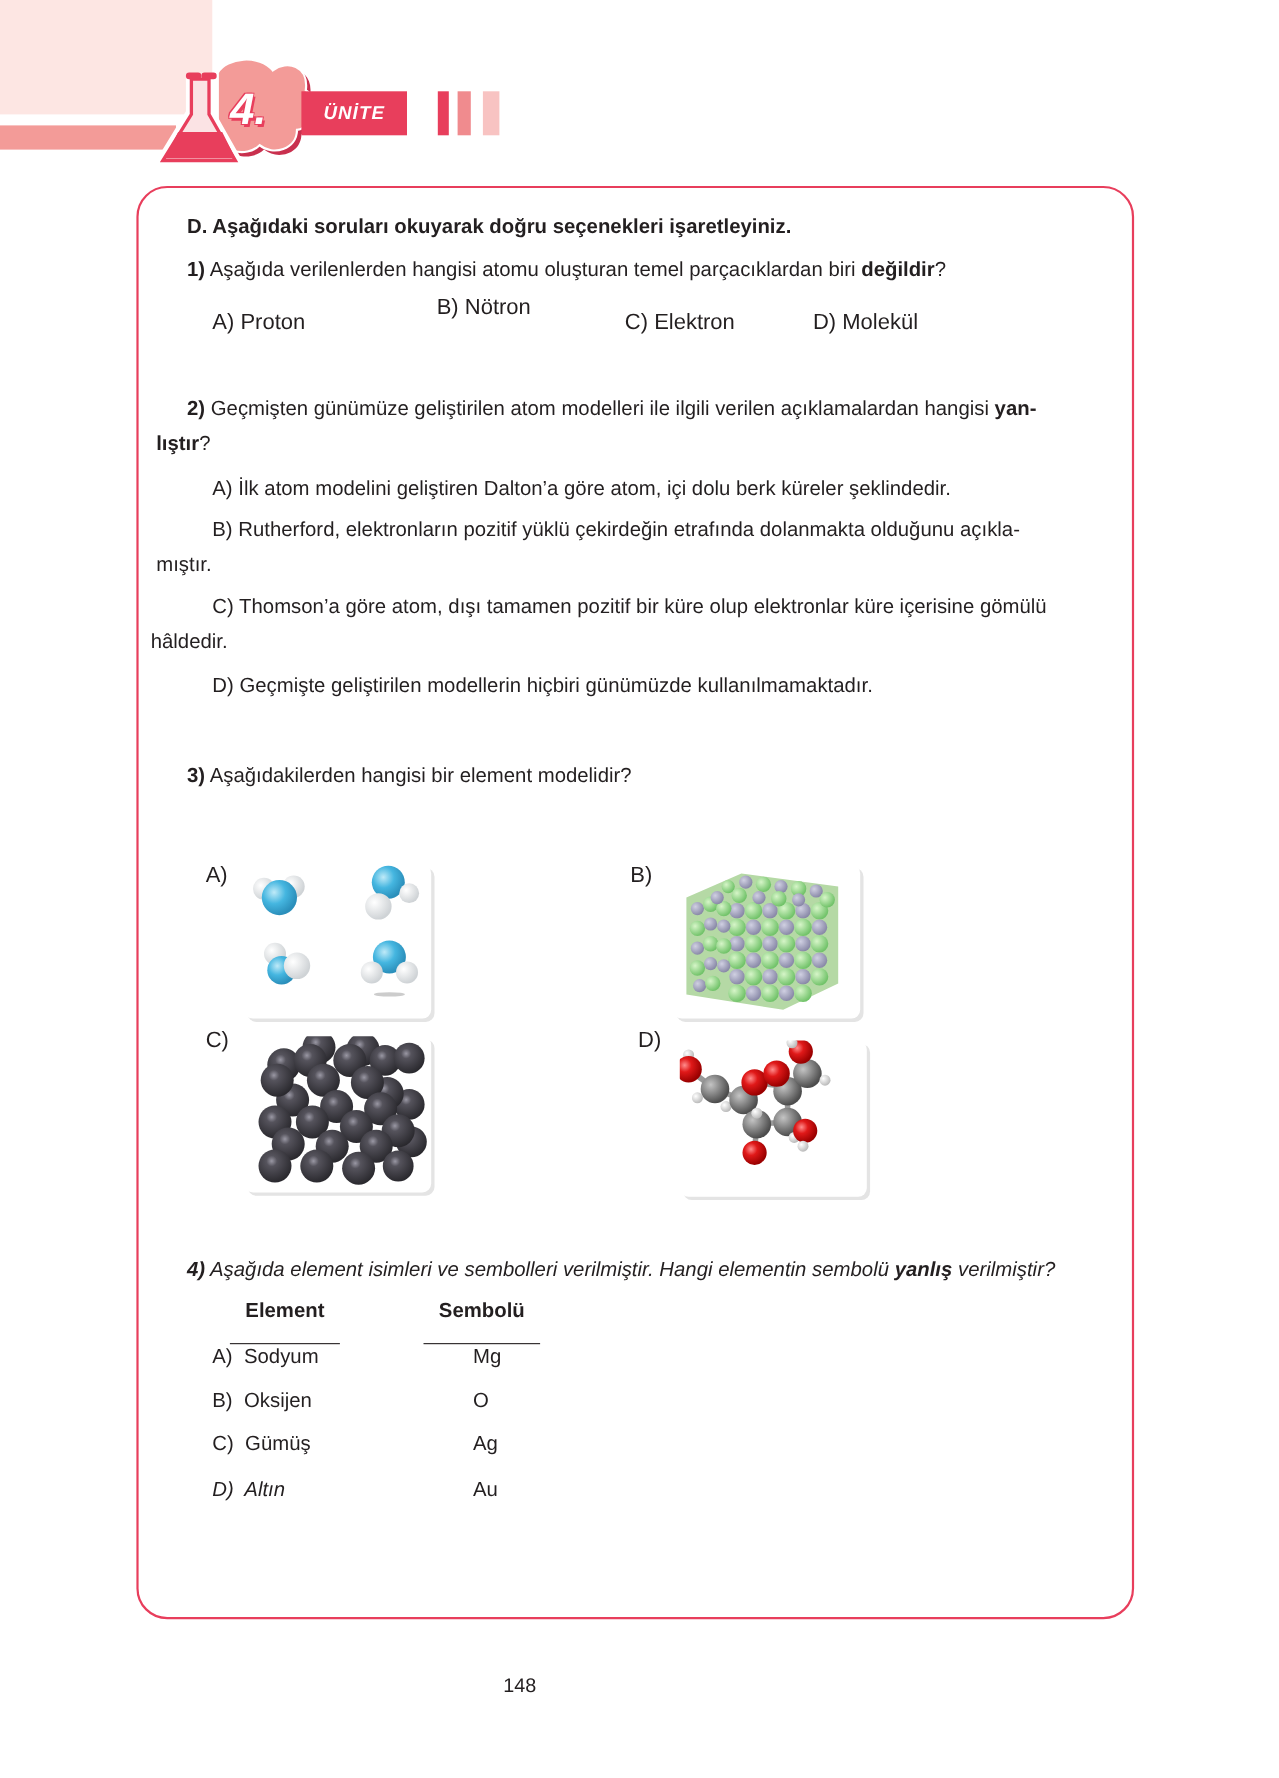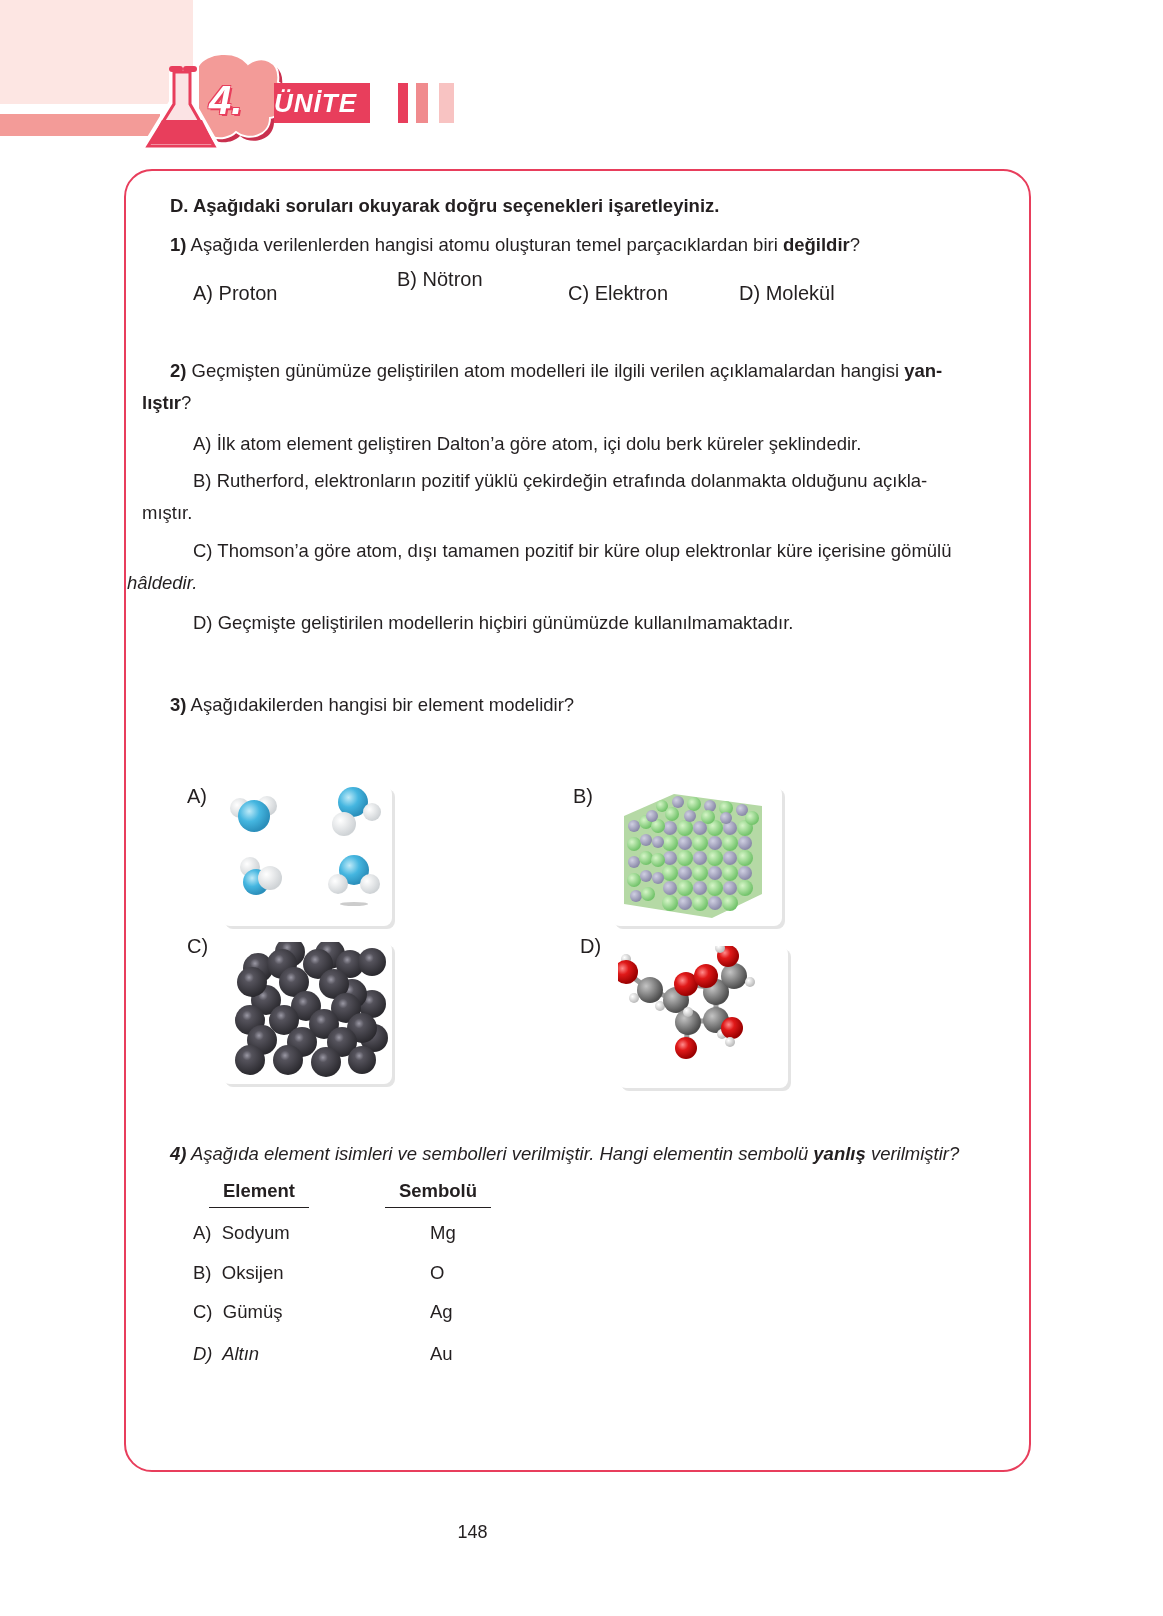--- a/index.html
+++ b/index.html
@@ -1,31 +1,31 @@
 <!DOCTYPE html>
 <html><head>
 <meta charset="utf-8">
 <style>
   html, body { margin:0; padding:0; }
   body { width:1163px; height:1616px; position:relative; background:#ffffff; font-family:"Liberation Sans", sans-serif; color:#231f20; overflow:hidden; }
   .corner-block { position:absolute; left:0; top:0; width:193px; height:104px; background:#fde6e3; }
   .corner-band { position:absolute; left:0; top:114px; width:160px; height:22px; background:#f39b98; }
   .badge { position:absolute; left:140px; top:50px; width:320px; height:110px; }
-  .unite-bar { position:absolute; left:274px; top:83px; width:96px; height:40px; background:#e83e5c; color:#fff; font-weight:bold; font-style:italic; font-size:26px; line-height:40px; text-align:left; letter-spacing:1px; }
+  .unite-bar { position:absolute; left:274px; top:83px; width:96px; height:40px; background:#e83e5c; color:#fff; font-weight:bold; font-style:italic; font-size:17px; line-height:40px; text-align:center; letter-spacing:1px; }
   .stripe { position:absolute; top:83px; height:40px; }
   .s1 { left:398px; width:10px; background:#e83e5c; }
   .s2 { left:416px; width:12px; background:#f08b8e; }
   .s3 { left:439px; width:15px; background:#f8c3c2; }
   .unit-num { position:absolute; left:209px; top:78px; font-size:40px; font-weight:bold; font-style:italic; color:#fff; text-shadow: 2px 2px 0 #e83e5c, -1px -1px 0 #e83e5c, 1px -1px 0 #e83e5c, -1px 1px 0 #e83e5c; }
   .frame { position:absolute; left:124px; top:169px; width:907px; height:1303px; border:2.5px solid #e83e5c; border-radius:28px; box-sizing:border-box; }
   .txt { position:absolute; font-size:18.5px; white-space:nowrap; }
   .b { font-weight:bold; }
   .opt-label { position:absolute; font-size:20px; }
   .img-card { position:absolute; background:#fff; border-radius:8px; box-shadow: 3px 3px 0 #e4e4e4; }
-  .th { position:absolute; font-size:18.5px; font-weight:bold; border-bottom:1.5px solid #231f20; text-align:center; padding-bottom:5px; }
+  .th { position:absolute; font-size:18.5px; font-weight:bold; border-bottom:1.5px solid #231f20; text-align:center; padding-bottom:19px; }
   .pnum { position:absolute; left:0; width:945px; top:1522px; text-align:center; font-size:18px; }
 </style>
 </head>
 <body>
 
 <div class="corner-block"></div>
 <div class="corner-band"></div>
 
 <svg class="badge" viewBox="0 0 320 110" xmlns="http://www.w3.org/2000/svg">
 
@@ -61,25 +61,25 @@
 <div class="opt-label" style="left:568px; top:282px;">C) Elektron</div>
 <div class="opt-label" style="left:739px; top:282px;">D) Molekül</div>
 
 <div class="txt" style="left:170px; top:360px;">
   <span class="b">2)</span>
   <span>Geçmişten günümüze geliştirilen atom modelleri ile ilgili verilen açıklamalardan hangisi </span><span class="b">yan-</span>
 </div>
 <div class="txt" style="left:142px; top:392px;">
   <span class="b">lıştır</span><span>?</span>
 </div>
-<div class="txt" style="left:193px; top:433px;">A) İlk atom element geliştiren Dalton’a göre atom, içi dolu berk küreler şeklindedir.</div>
+<div class="txt" style="left:193px; top:433px;">A) İlk atom modelini geliştiren Dalton’a göre atom, içi dolu berk küreler şeklindedir.</div>
 <div class="txt" style="left:193px; top:470px;">B) Rutherford, elektronların pozitif yüklü çekirdeğin etrafında dolanmakta olduğunu açıkla-</div>
 <div class="txt" style="left:142px; top:502px;">mıştır.</div>
 <div class="txt" style="left:193px; top:540px;">C) Thomson’a göre atom, dışı tamamen pozitif bir küre olup elektronlar küre içerisine gömülü</div>
-<div class="txt" style="left:127px; top:572px;font-style:italic;">hâldedir.</div>
+<div class="txt" style="left:137px; top:572px;">hâldedir.</div>
 <div class="txt" style="left:193px; top:612px;">D) Geçmişte geliştirilen modellerin hiçbiri günümüzde kullanılmamaktadır.</div>
 
 <div class="txt" style="left:170px; top:694px;">
   <span class="b">3)</span>
   <span>Aşağıdakilerden hangisi bir element modelidir?</span>
 </div>
 
 <div class="opt-label" style="left:187px; top:785px;">A)</div>
 <div class="img-card" style="left:222px; top:786px; width:170px; height:140px;">
   <svg width="170" height="140" xmlns="http://www.w3.org/2000/svg">

